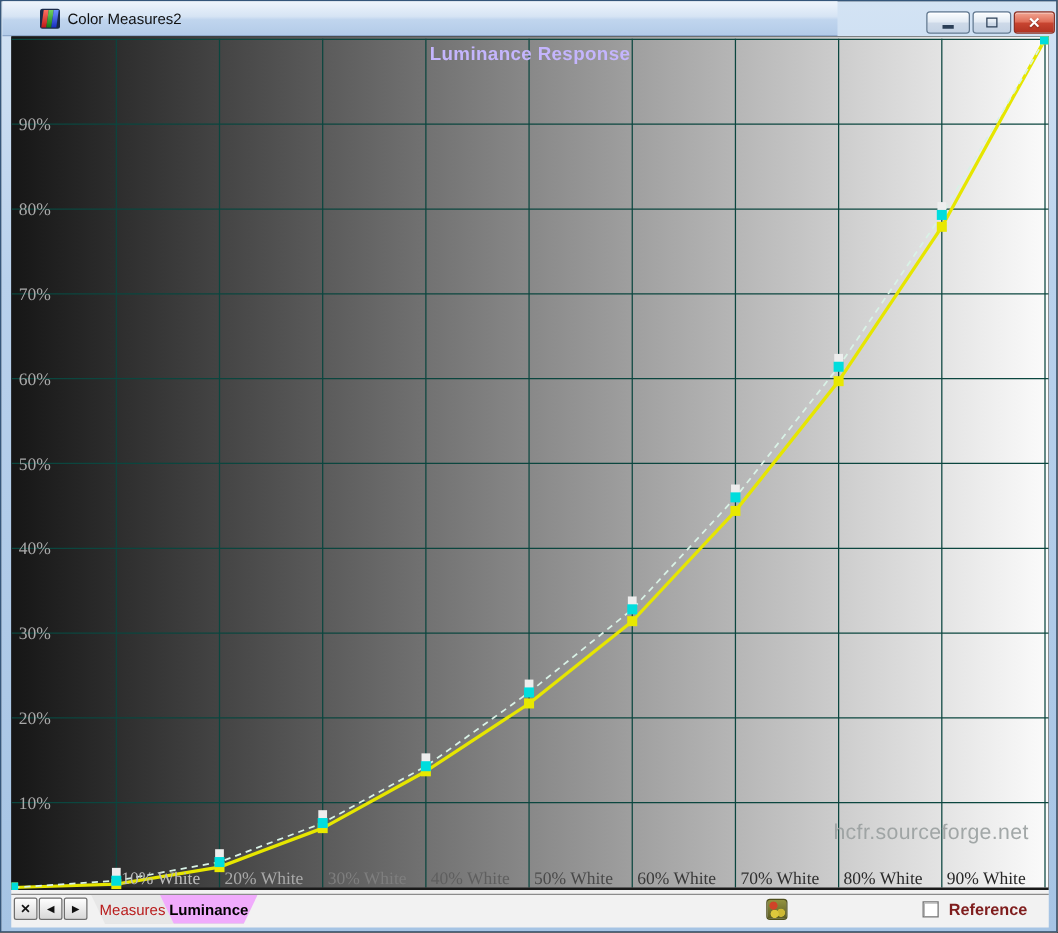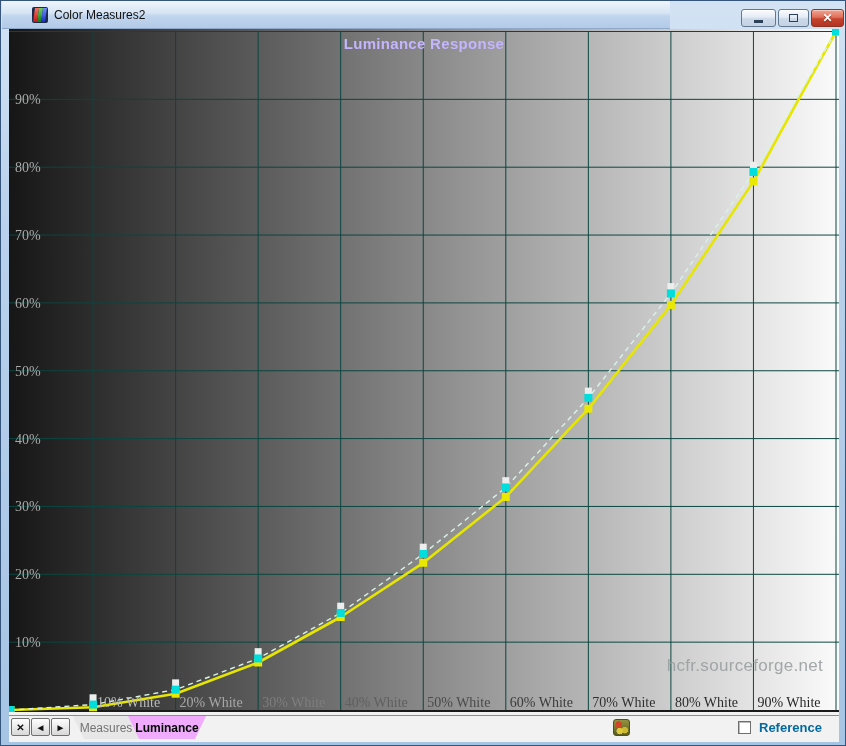--- a/index.html
+++ b/index.html
@@ -41,37 +41,37 @@
   .tabbar{position:absolute;left:8px;top:711px;width:830px;height:30px;background:#f2f2f2;}
   .tabbar::before{content:'';position:absolute;left:0;top:3px;width:100%;height:1px;background:#8c8c8c;}
   .navbtn{position:absolute;top:6px;width:19px;height:18px;box-sizing:border-box;
           border:1px solid #6f6f6f;border-radius:2px;
           background:linear-gradient(180deg,#fefefe,#d8d8d8);
           display:flex;align-items:center;justify-content:center;
           font-size:10px;font-weight:bold;color:#111;cursor:default;}
   .navbtn.b1{left:2px;} .navbtn.b2{left:22px;} .navbtn.b3{left:42px;}
   .tab{position:absolute;top:4px;height:23px;display:flex;align-items:center;justify-content:center;
        font-size:12px;box-sizing:border-box;}
-  .tab-measures{left:64px;width:66px;background:#e7e7e7;color:#737373;
+  .tab-measures{left:64px;width:66px;background:#e7e7e7;color:#b91c1c;
        clip-path:polygon(0 0,calc(100% - 11px) 0,100% 100%,11px 100%);
        filter:drop-shadow(0 0 1px #999);}
   .tab-luminance{left:119px;width:78px;background:#f0abfc;color:#000;font-weight:bold;
        clip-path:polygon(0 0,100% 0,calc(100% - 11px) 100%,11px 100%);
        filter:drop-shadow(0 0 1px #888);z-index:2;}
   .sensor-icon{position:absolute;left:604px;top:7px;width:17px;height:17px;border-radius:3px;
        border:1px solid #50501c;box-sizing:border-box;
        background:
          radial-gradient(circle at 32% 30%,#d04428 0 3px,transparent 3.5px),
          radial-gradient(circle at 38% 74%,#ddc83c 0 3px,transparent 3.5px),
          radial-gradient(circle at 72% 68%,#cdb832 0 3px,transparent 3.5px),
          linear-gradient(180deg,#92923e,#5c5c22);}
   .checkbox{position:absolute;left:729px;top:9px;width:13px;height:13px;background:#fff;
        border:1px solid #707070;box-sizing:border-box;
        box-shadow:inset 1px 1px 0 #b9b9b9;}
-  .ref-label{position:absolute;left:750px;top:8px;font-size:13px;font-weight:bold;color:#0369a1;}
+  .ref-label{position:absolute;left:750px;top:8px;font-size:13px;font-weight:bold;color:#7f1d1d;}
 </style>
 </head>
 <body>
 
 <div class="window">
 
   <div class="titlebar">
     <div class="app-icon">
         <i></i>
         <i></i>

